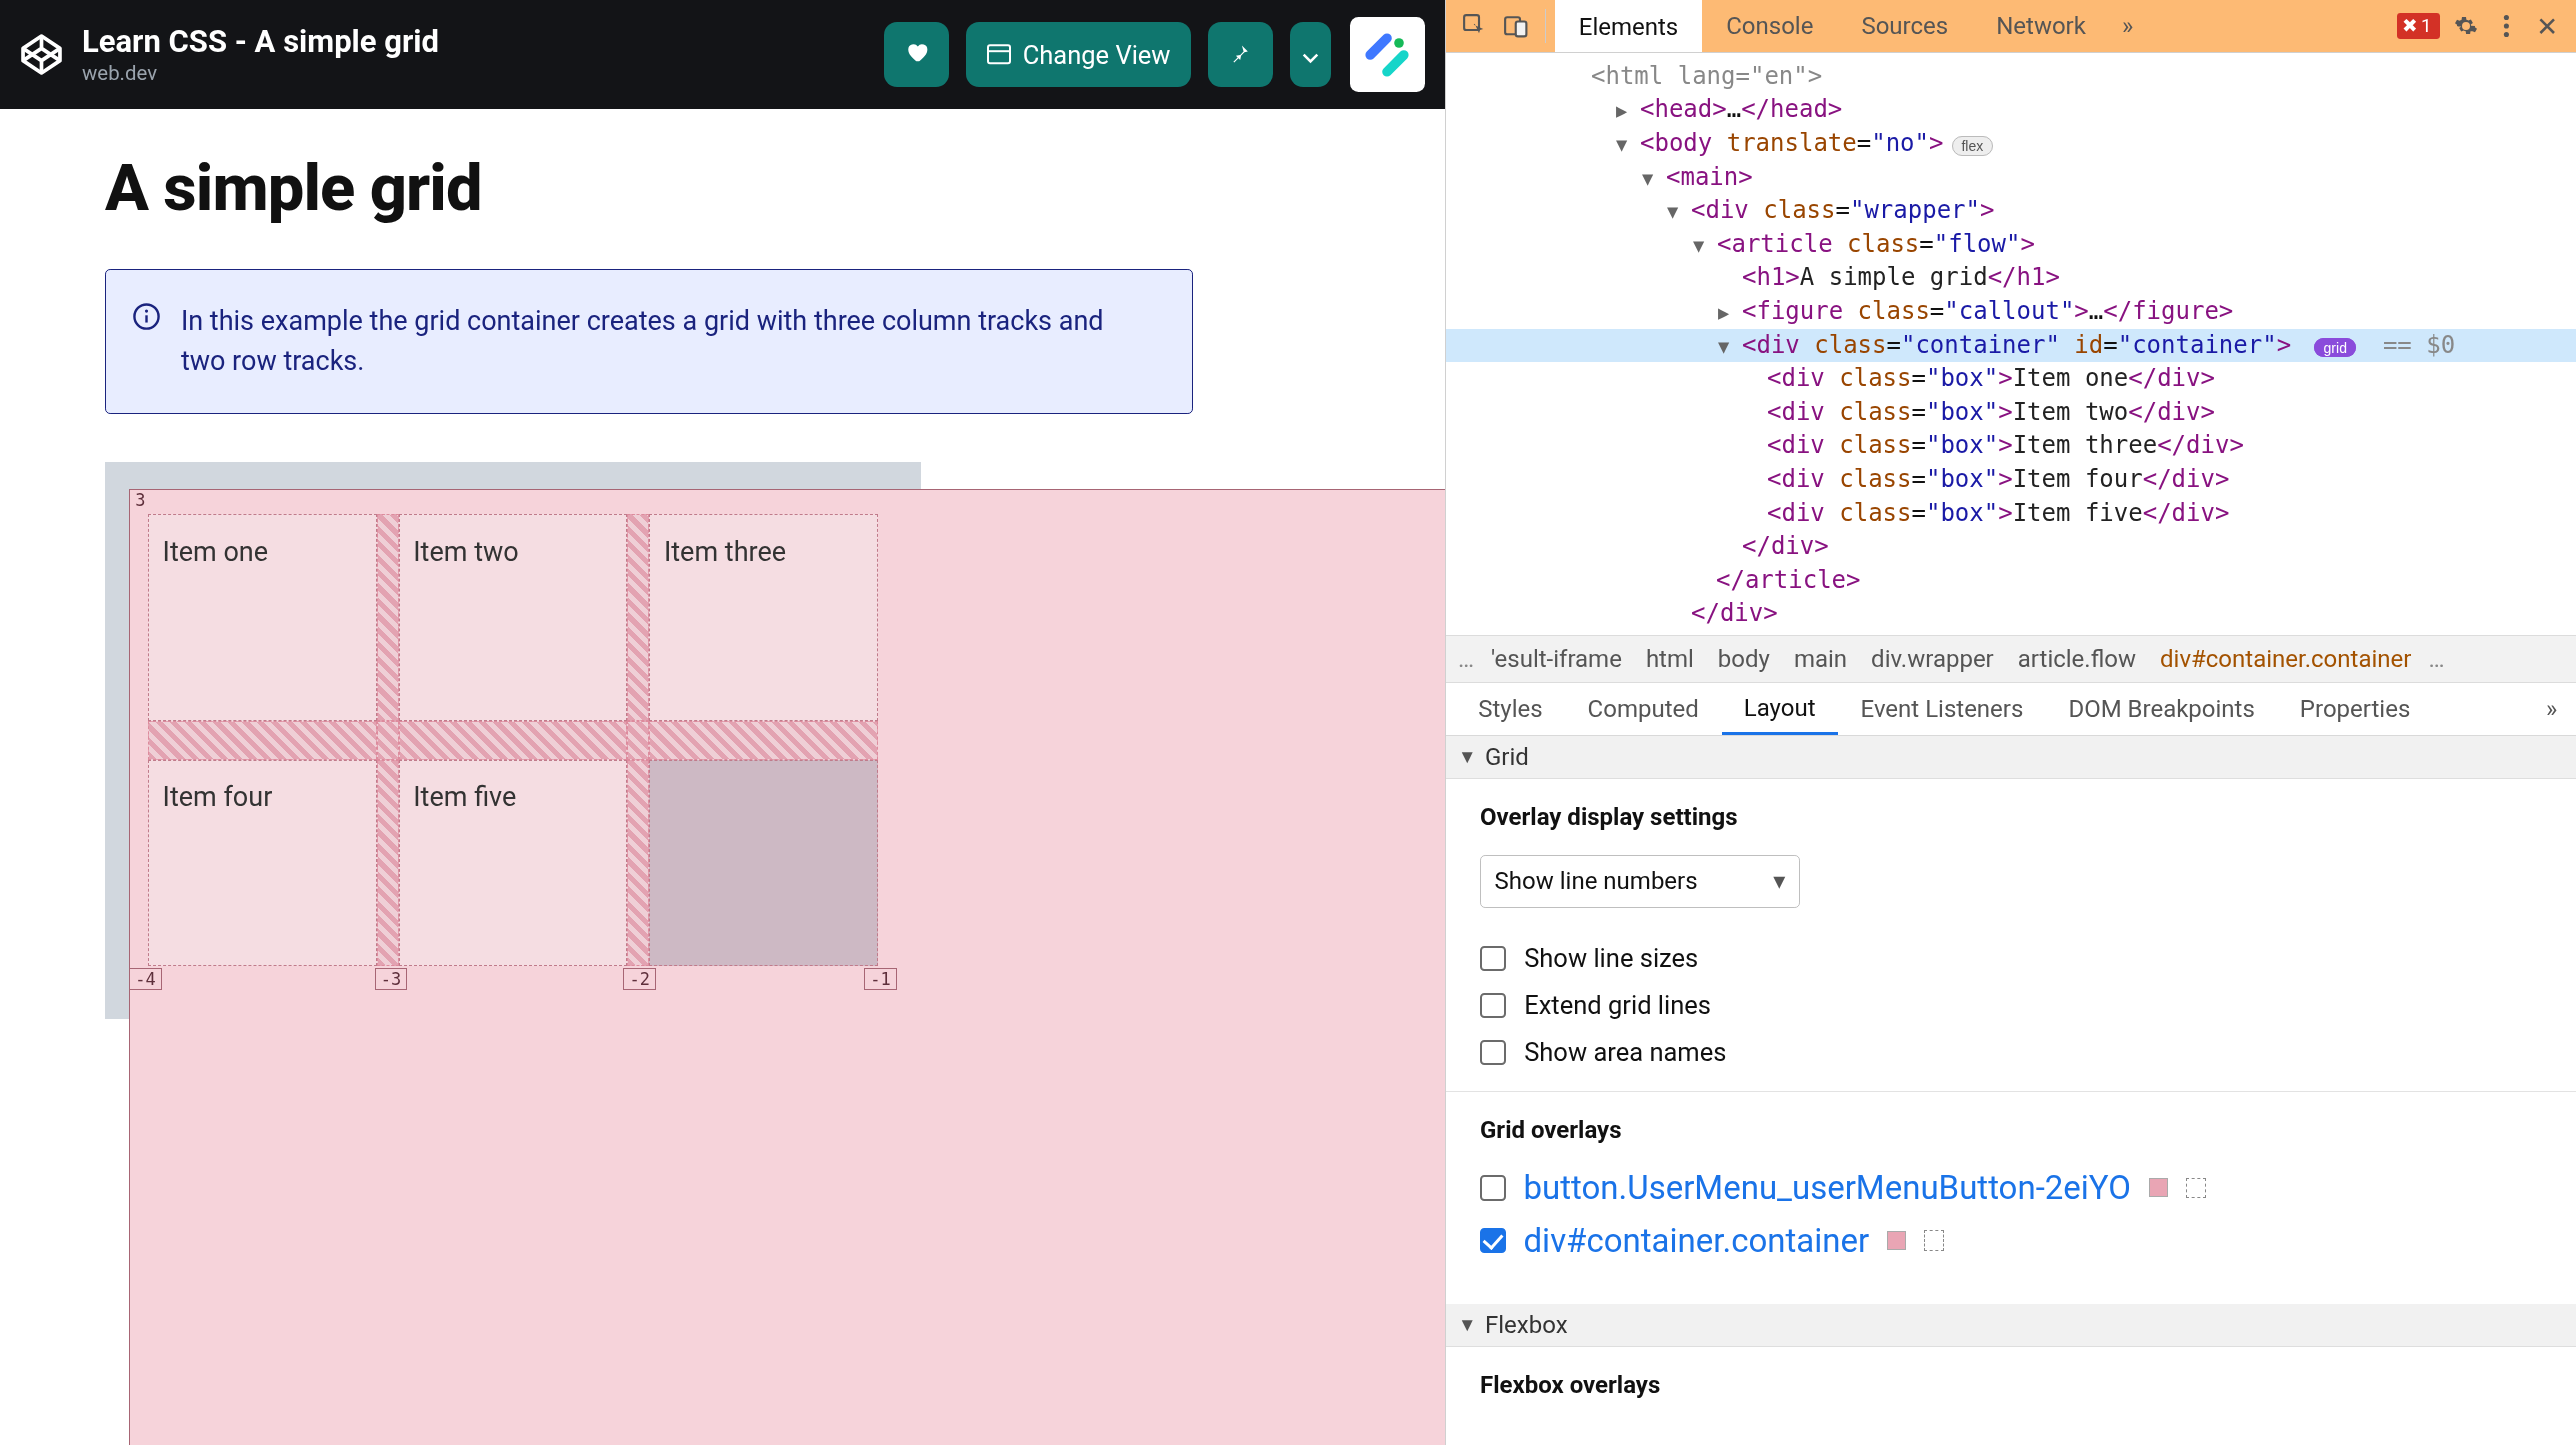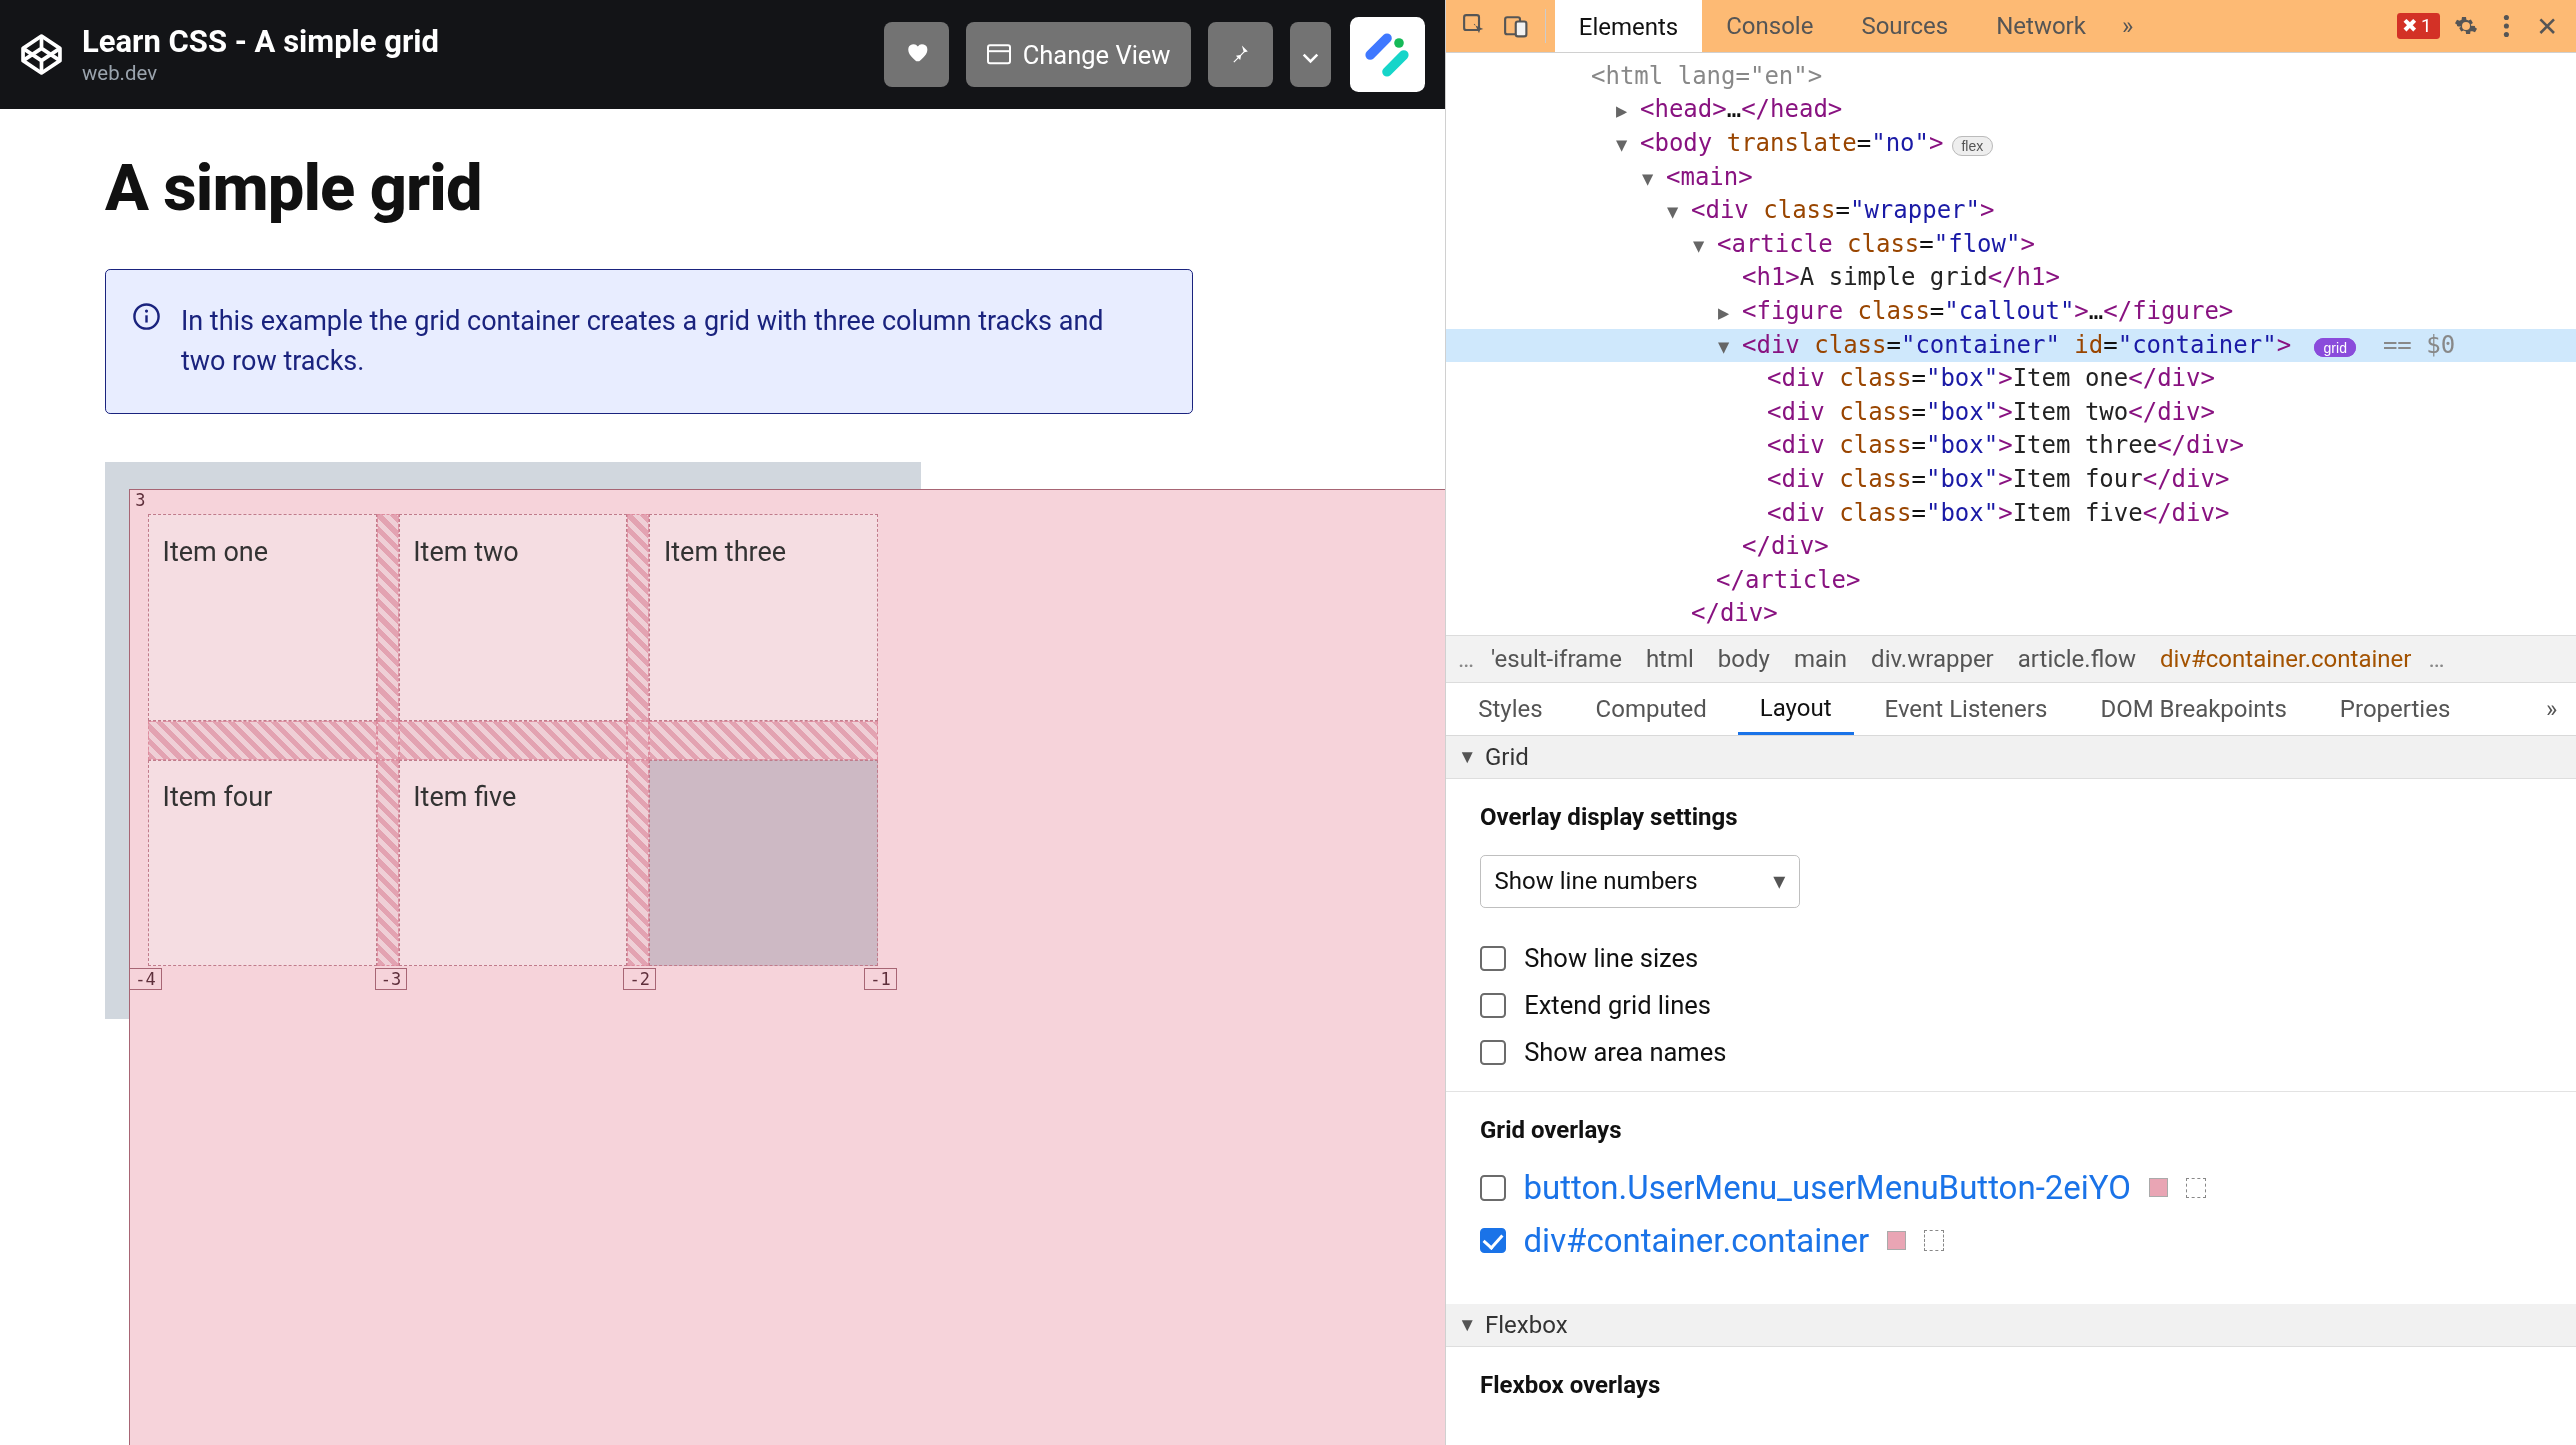--- a/index.html
+++ b/index.html
@@ -45,22 +45,22 @@
   .title {
     font-size: 31px; font-weight: 700;
   }
   .subtitle {
     font-size: 20.4px; color: #9aa3ad;
     margin-top: 3.4px;
   }
   .topbar .spacer { flex: 1; }
   .top-btn, .top-pill {
     height: 65px;
-    background: #737373;
-    border-radius: 8px;
+    background: #0f766e;
+    border-radius: 13px;
     display: inline-flex;
     align-items: center;
     justify-content: center;
     color: #fff;
     margin-left: 17px;
     padding: 0 20.4px;
     font-size: 25.5px;
     cursor: pointer;
   }
   .top-btn.icon-only { width: 65px; padding: 0; }
@@ -279,21 +279,21 @@
   .breadcrumb .crumb.end {
     color: #a35200;
   }
   .breadcrumb .dots { color: #888; padding: 0 5.1px; }
 
   .subpane-tabs {
     height: 53px;
     border-bottom: 1.7px solid #d9d9d9;
     display: flex; align-items: center;
     padding: 0 10.2px;
-    gap: 9px;
+    gap: 1px;
   }
   .subpane-tabs .stab {
     padding: 0 22px; height: 100%;
     display: inline-flex; align-items: center;
     color: #555; cursor: pointer;
     font-size: 24px;
   }
   .subpane-tabs .stab.active {
     color: #111;
     border-bottom: 3.4px solid #1a73e8;

